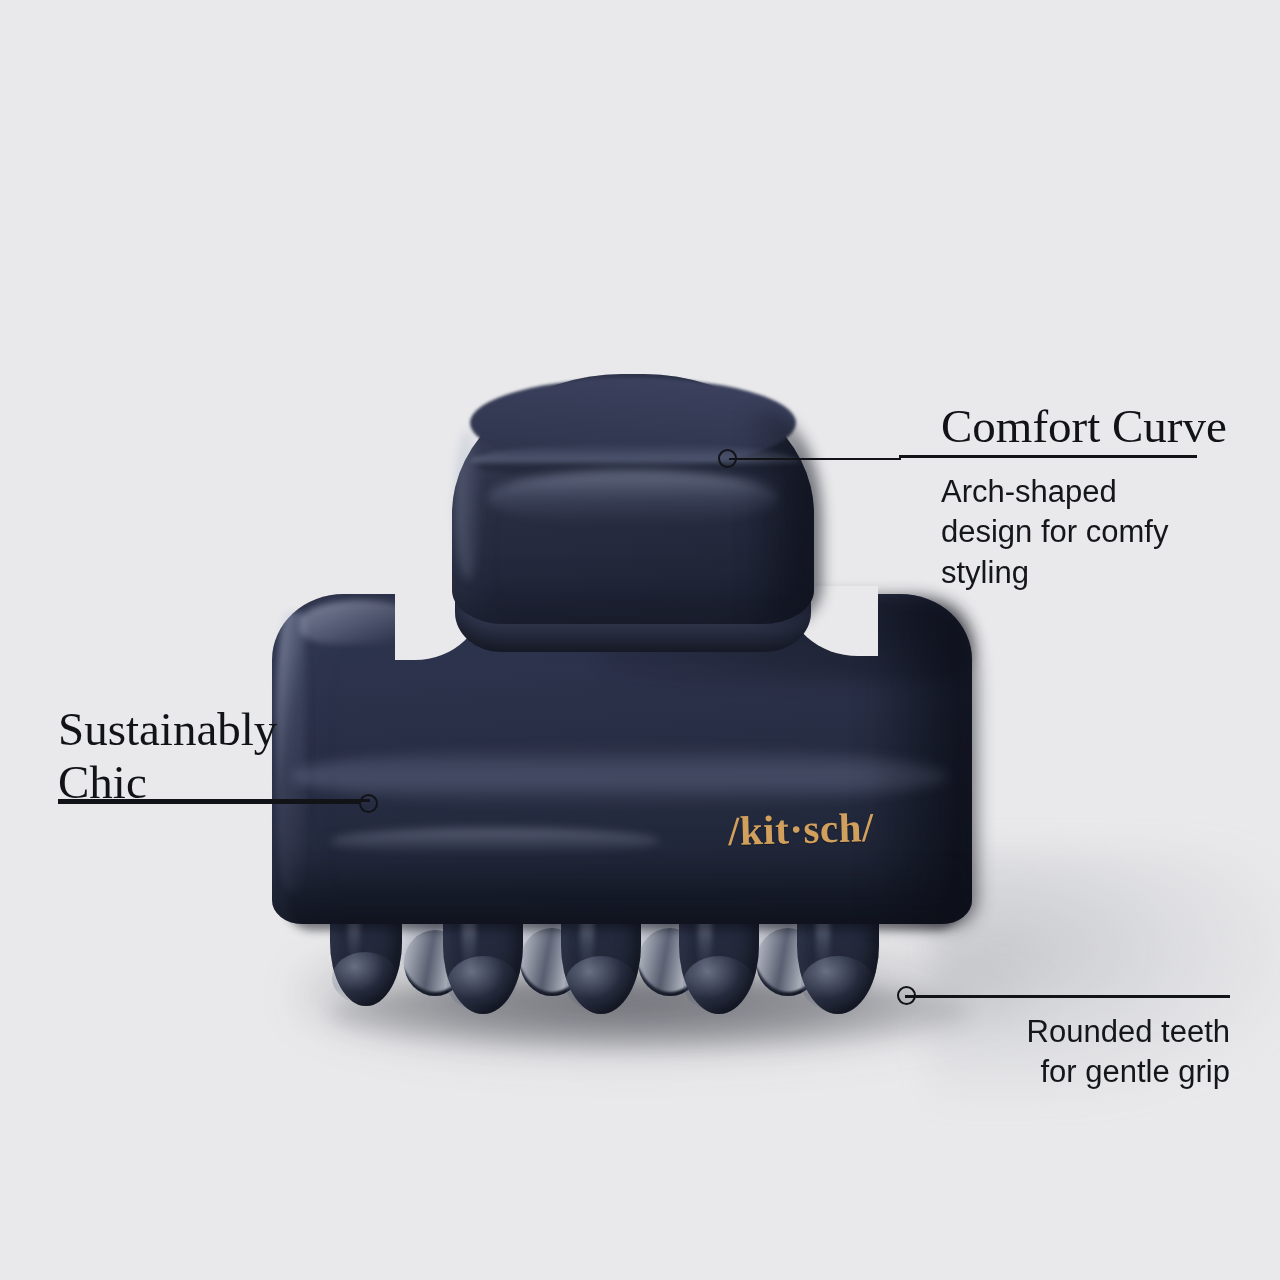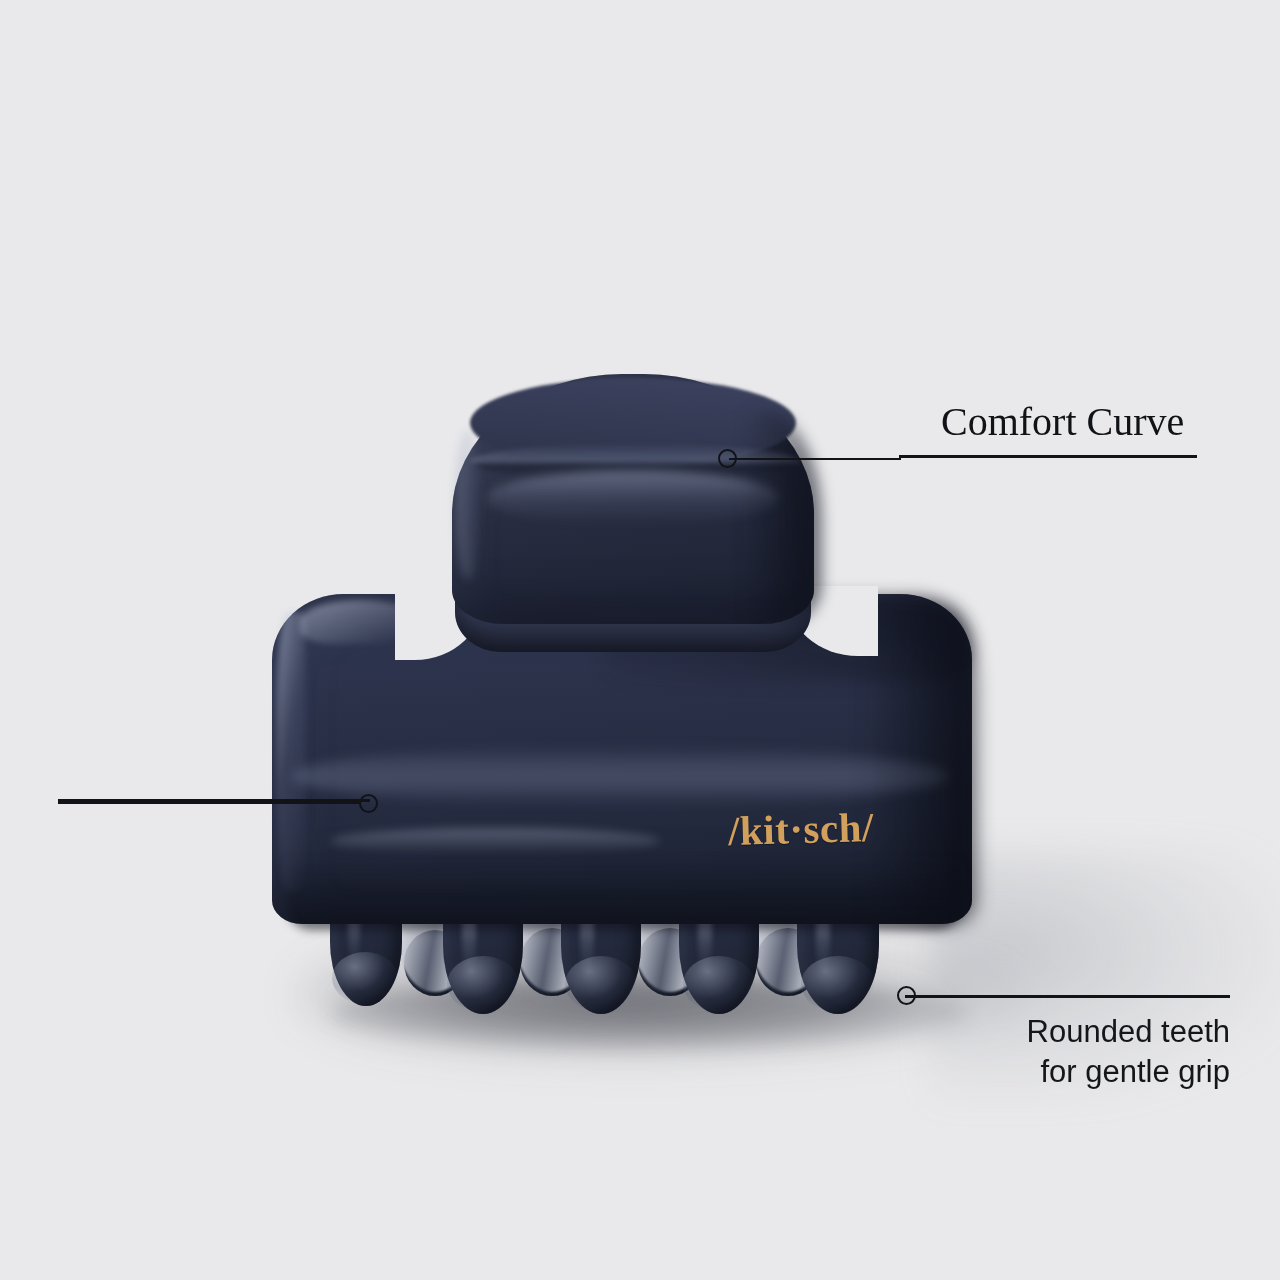--- a/index.html
+++ b/index.html
@@ -339,21 +339,21 @@
        rgba(196,200,210,0.85) 72%,
        rgba(236,238,242,0.92) 100%);
     filter: blur(1px);
   }
 
   
   .callout-title {
     position: absolute;
     font-family: "Liberation Serif", "DejaVu Serif", serif;
     font-weight: 400;
-    font-size: 40px;
+    font-size: 47px;
     color: #111317;
     line-height: 1.12;
     white-space: pre-line;
   }
   .callout-body {
     position: absolute;
     font-family: "Liberation Sans", sans-serif;
     font-weight: 400;
     font-size: 31px;
     color: #141619;
@@ -463,23 +463,28 @@
     <div class="arch-left-edge"></div>
     <div class="arch-right-shade"></div>
 
     <div id="brand-mark">/kit·sch/</div>
   </div>
 
   <div class="leader" id="callout-comfort-leader"></div>
   <div class="leader-dot" id="callout-comfort-dot"></div>
   <div class="callout-title" id="callout-comfort-title">Comfort Curve</div>
   <div class="rule" id="callout-comfort-rule"></div>
+  <div class="callout-body" id="callout-comfort-body">Arch-shaped
+design for comfy
+styling</div>
 
   <div class="leader" id="callout-sustain-leader"></div>
   <div class="leader-dot" id="callout-sustain-dot"></div>
+  <div class="callout-title" id="callout-sustain-title">Sustainably
+Chic</div>
   <div class="rule" id="callout-sustain-rule"></div>
 
   <div class="leader" id="callout-soft-leader"></div>
   <div class="leader-dot" id="callout-soft-dot"></div>
   <div class="rule" id="callout-soft-rule"></div>
   <div class="callout-body" id="callout-soft-body">Rounded teeth
 for gentle grip</div>
 
 </div>
 

